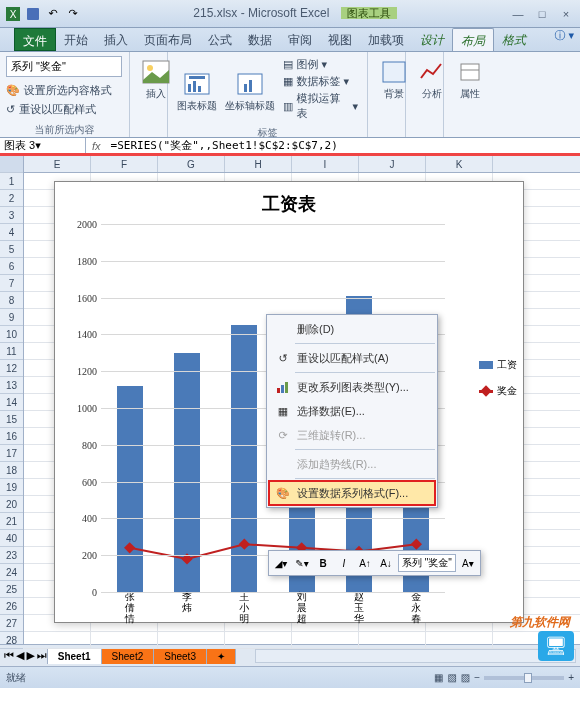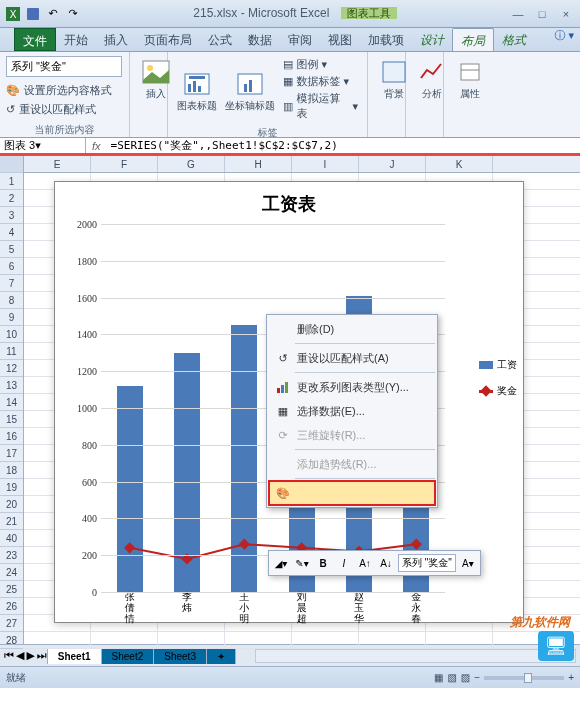--- a/index.html
+++ b/index.html
@@ -67,21 +67,21 @@
 .cm-item.highlighted { background: #ffe8a8; border: 1px solid #e8b84a; padding: 3px 5px; outline: 2px solid #e02020; outline-offset: -1px; }
 .cm-sep { height: 1px; background: #c0ccdc; margin: 2px 0 2px 26px; }
 .cm-icon { width: 16px; height: 16px; display: flex; align-items: center; justify-content: center; }
 
 .mini-toolbar { position: absolute; left: 268px; top: 550px; background: #f4f6fa; border: 1px solid #9aa8c0; box-shadow: 2px 2px 6px rgba(0,0,0,0.25); padding: 3px; display: flex; align-items: center; gap: 3px; font-size: 10px; z-index: 49; }
 .mt-btn { width: 18px; height: 18px; display: flex; align-items: center; justify-content: center; cursor: pointer; border: 1px solid transparent; }
 .mt-sel { border: 1px solid #a0b0c8; background: #fff; padding: 1px 3px; }
 
 .sheet-tabs { height: 22px; background: #e0e8f2; border-top: 1px solid #a0b0c8; display: flex; align-items: center; padding: 0 4px; }
 .st-nav { display: flex; gap: 2px; }
-.st-tab { padding: 2px 10px; background: #0369a1; border: 1px solid #a0b0c8; border-bottom: none; font-size: 10px; cursor: pointer; margin-right: -1px; }
+.st-tab { padding: 2px 10px; background: #f97316; border: 1px solid #a0b0c8; border-bottom: none; font-size: 10px; cursor: pointer; margin-right: -1px; }
 .st-tab.active { background: #fff; font-weight: bold; }
 .h-scroll { flex: 1; margin-left: 20px; height: 14px; background: #e6edf6; border: 1px solid #c0ccdc; }
 
 .status-bar { height: 22px; background: linear-gradient(#d6e3f2, #c9d9ec); border-top: 1px solid #a0b0c8; display: flex; align-items: center; padding: 0 6px; font-size: 10px; color: #3a4a5f; }
 .status-right { margin-left: auto; display: flex; align-items: center; gap: 4px; }
 .zoom-slider { width: 80px; height: 4px; background: #b0c0d8; position: relative; }
 .zoom-thumb { position: absolute; left: 50%; top: -3px; width: 8px; height: 10px; background: #f0f4fa; border: 1px solid #8ba0bc; }
 
 .watermark { position: absolute; right: 6px; bottom: 48px; display: flex; align-items: center; gap: 4px; z-index: 60; pointer-events: none; }
 .wm-logo { width: 36px; height: 30px; background: #2aa8e8; border-radius: 4px; display: flex; align-items: center; justify-content: center; color: #fff; font-size: 18px; }
@@ -640,20 +640,21 @@
       <span>三维旋转(R)...</span>
     </div>
   <div class="cm-sep"></div>
   <div class="cm-item disabled">
       <span class="cm-icon"></span>
       <span>添加趋势线(R)...</span>
     </div>
   <div class="cm-sep"></div>
   <div class="cm-item highlighted">
       <span class="cm-icon">🎨</span>
+      <span>设置数据系列格式(F)...</span>
     </div>
 </div>
 
 <div class="mini-toolbar">
   <div class="mt-btn">◢▾</div>
   <div class="mt-btn">✎▾</div>
   <div class="mt-btn" style="font-weight:bold">B</div>
   <div class="mt-btn" style="font-style:italic">I</div>
   <div class="mt-btn">A↑</div>
   <div class="mt-btn">A↓</div>

